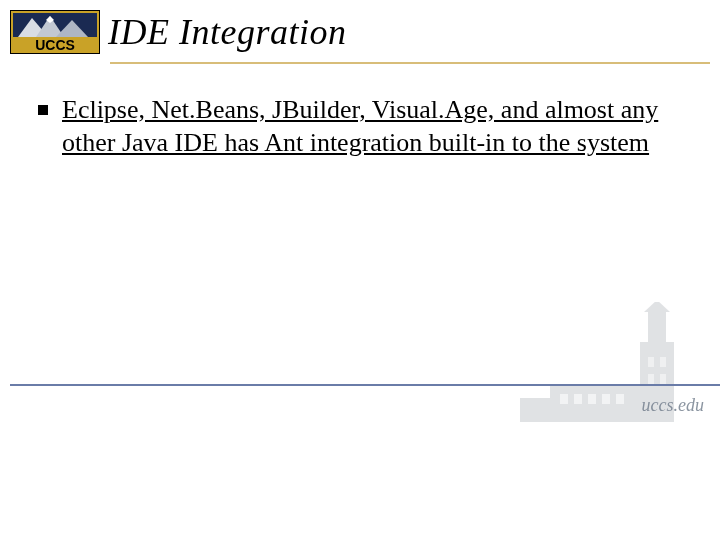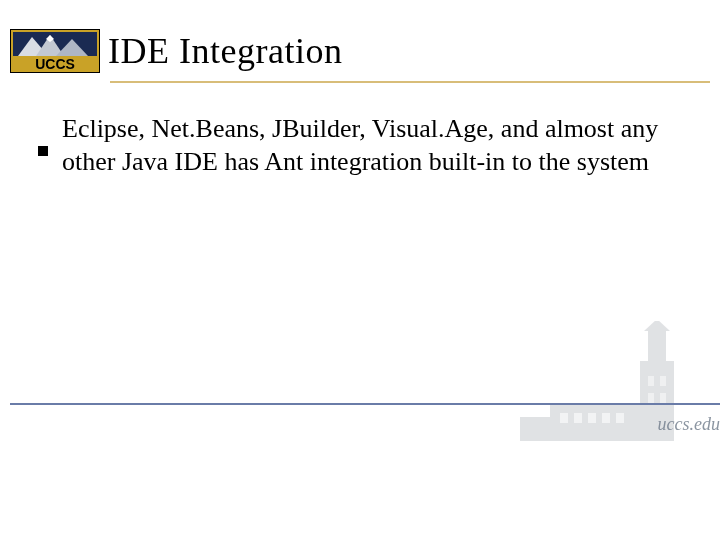--- a/index.html
+++ b/index.html
@@ -6,52 +6,53 @@
   html, body { width: 720px; height: 540px; overflow: hidden; }
   body {
     font-family: "Times New Roman", Times, serif;
     background: #ffffff;
     position: relative;
   }
   .slide {
     position: relative;
     width: 720px;
     height: 422px;
-    margin-top: 19px;
   }
   .header {
     display: flex;
     align-items: center;
     padding: 10px 10px 0 10px;
   }
   .logo {
     width: 90px;
     height: 44px;
     margin-right: 8px;
     flex-shrink: 0;
   }
   .title {
     font-size: 36px;
     font-weight: 400;
     color: #000;
     letter-spacing: 0.5px;
+    font-style: italic;
   }
   .title-underline {
     height: 2px;
     background: #b8860b;
     margin: 8px 10px 0 110px;
     opacity: 0.55;
   }
   .content {
     padding: 30px 28px 0 38px;
   }
   .bullet-item {
     display: flex;
-    align-items: center;
+    align-items: flex-start;
     margin-bottom: 4px;
+    text-decoration: underline;
   }
   .bullet-marker {
     width: 10px;
     height: 10px;
     background: #000;
     margin-top: 11px;
     margin-right: 14px;
     flex-shrink: 0;
   }
   .bullet-text {
@@ -69,21 +70,21 @@
   .footer-line {
     position: absolute;
     left: 10px;
     right: 0;
     top: 22px;
     height: 2px;
     background: #6a7ca8;
   }
   .footer-url {
     position: absolute;
-    right: 0;
+    right: 16px;
     bottom: 6px;
     font-family: Georgia, "Times New Roman", serif;
     font-style: italic;
     font-size: 18px;
     color: #6f7b8a;
     opacity: 0.8;
   }
   .footer-art {
     position: absolute;
     right: 30px;

